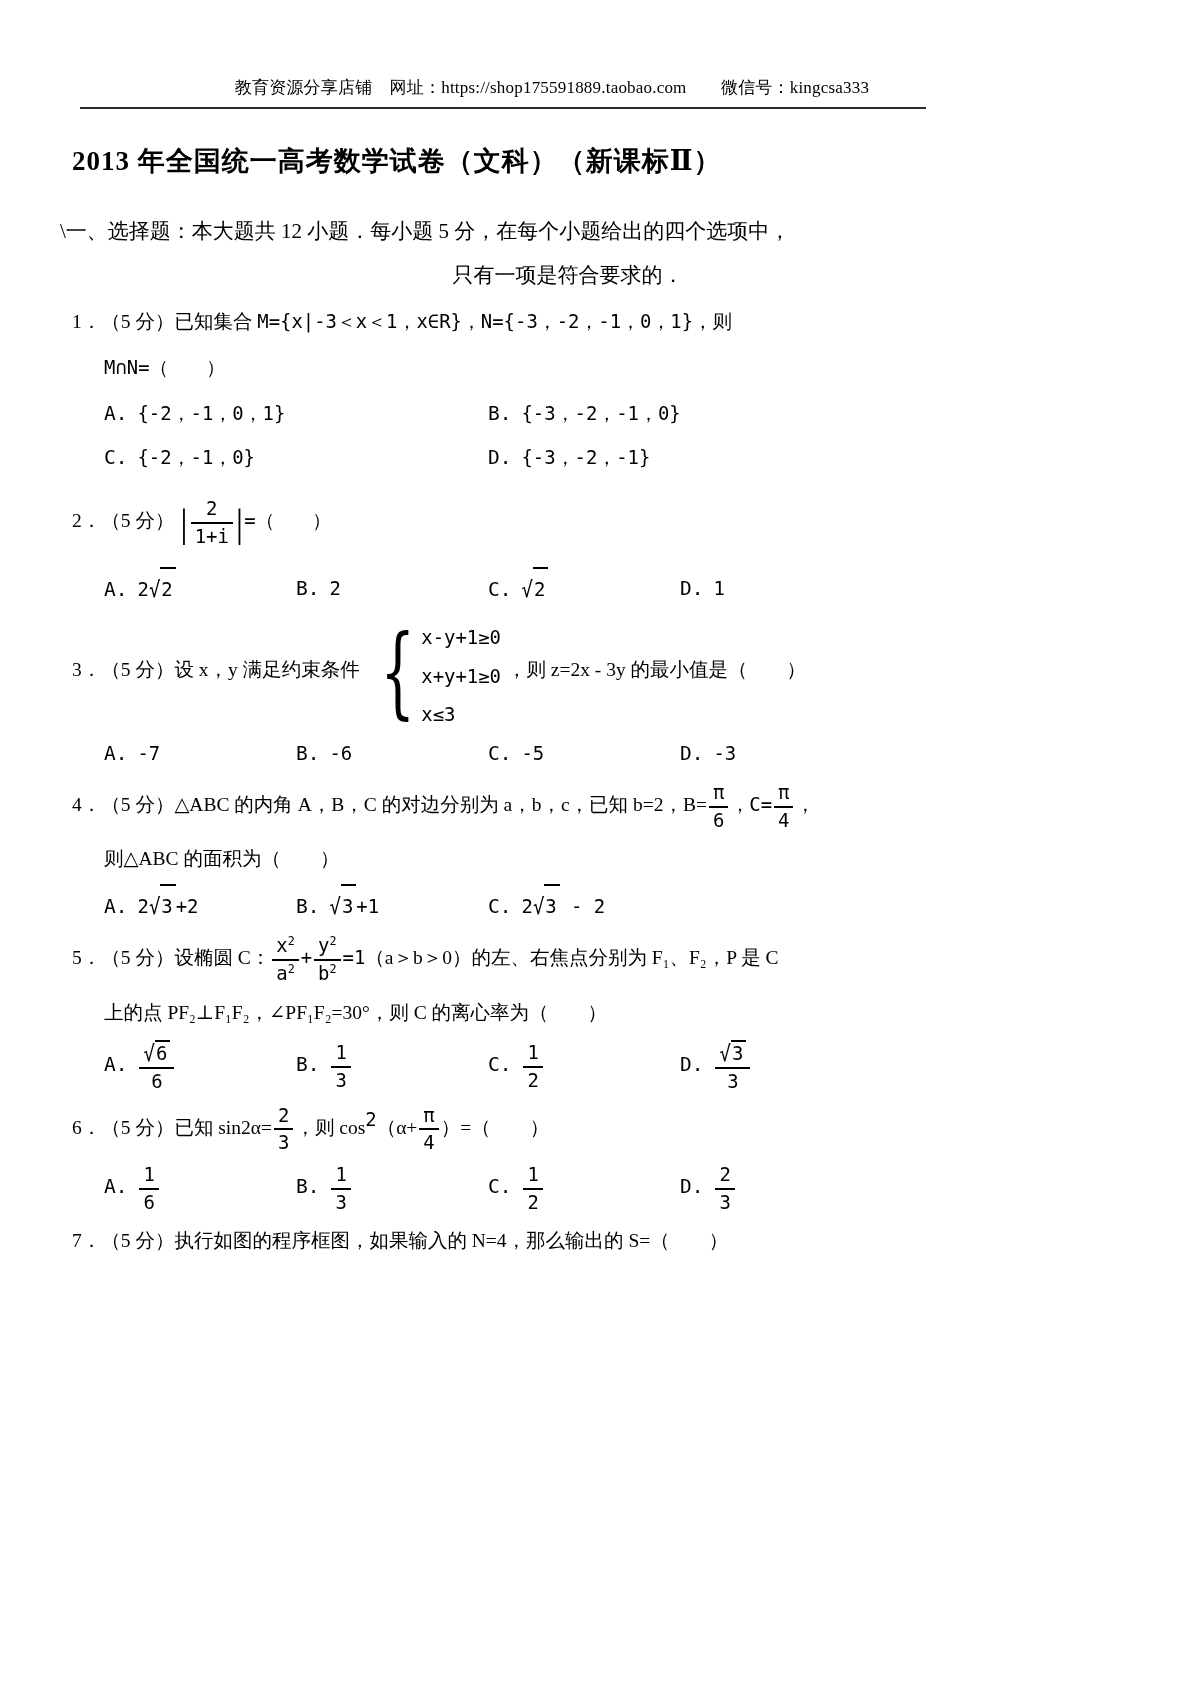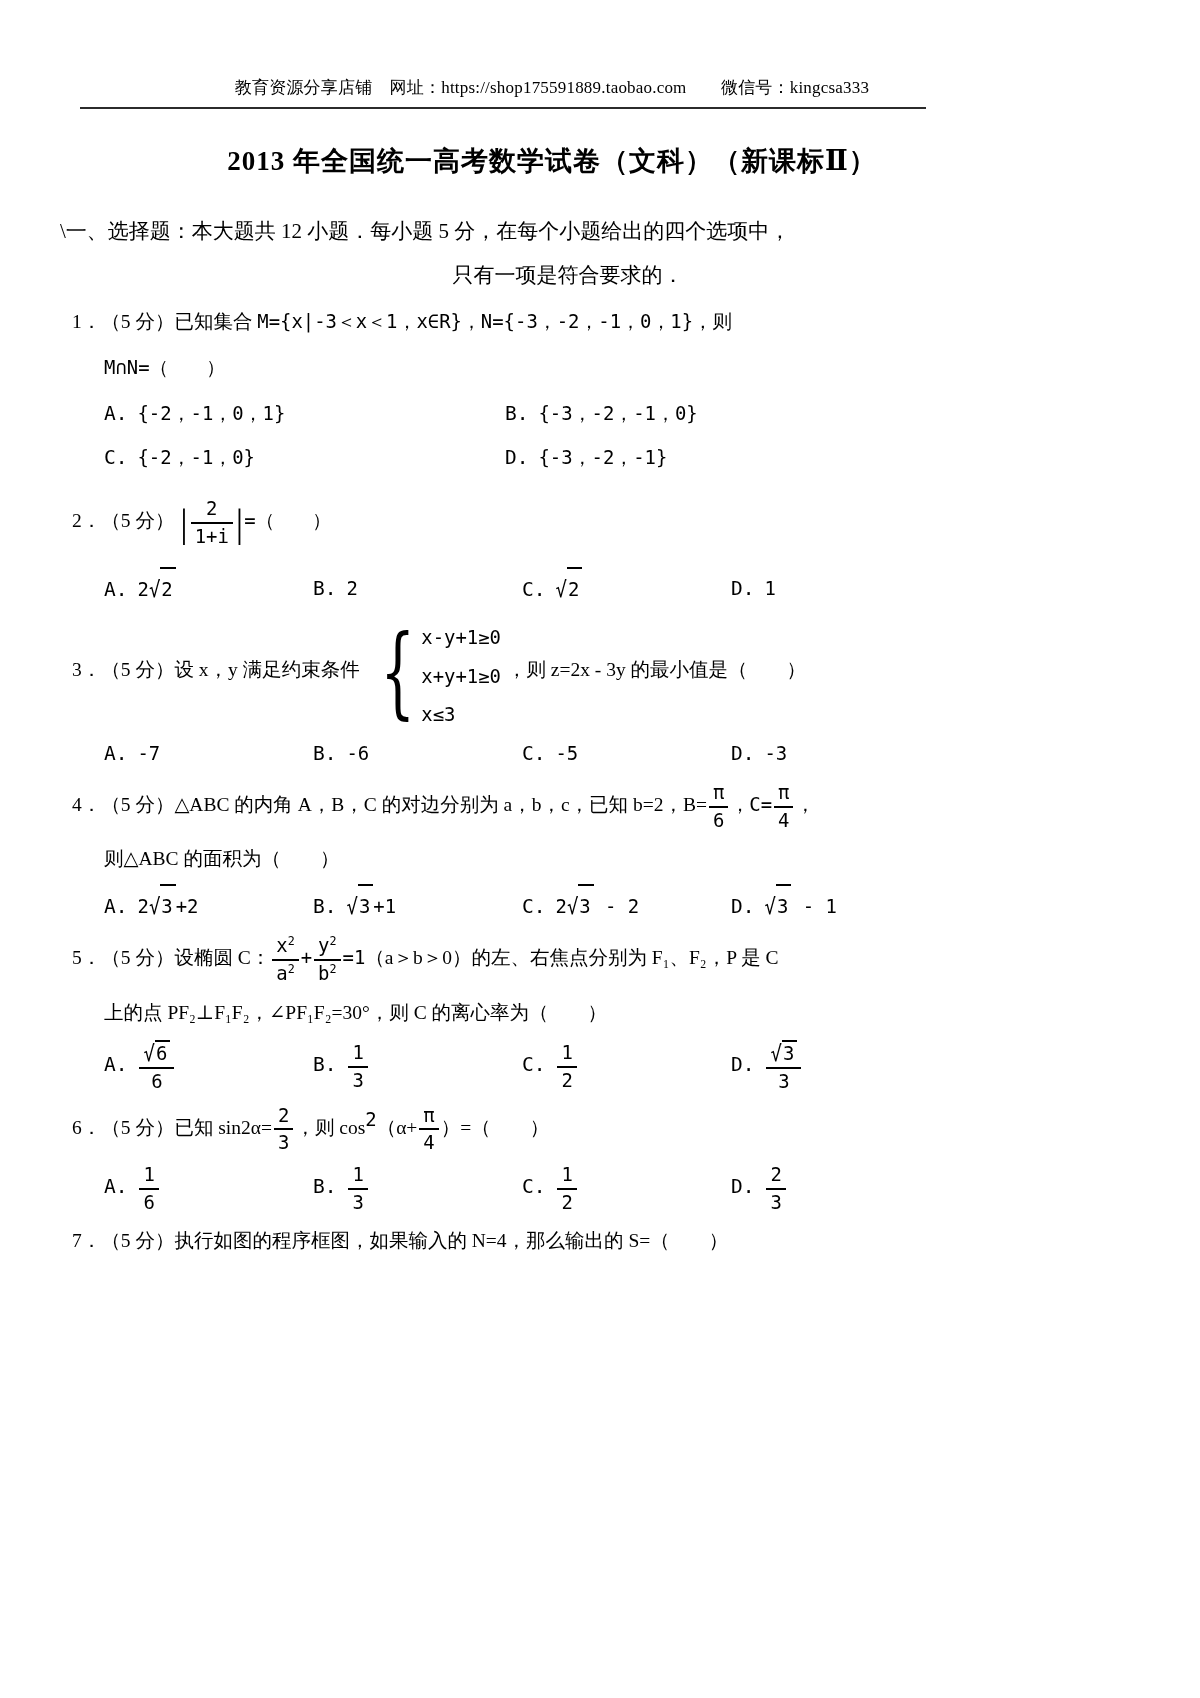--- a/index.html
+++ b/index.html
@@ -7,34 +7,34 @@
     width:1200px;height:1698px;overflow:hidden;position:relative;
     color:#000;font-family:"Liberation Serif","DejaVu Serif",serif;
   }
   .page{box-sizing:border-box;width:1200px;height:1698px;padding:76px 168px 0 72px;}
 
   
   .hdr{font-size:17px;text-align:center;white-space:nowrap;letter-spacing:.2px;}
   .hdr-rule{border:0;border-bottom:2.5px solid #2b2b2b;margin:8px 0 0 8px;width:846px;}
 
   
-  .title{font-size:27px;font-weight:bold;text-align:center;margin:34px 0 0 0;letter-spacing:1px;}
+  .title{font-size:27px;font-weight:bold;text-align:left;margin:34px 0 0 0;letter-spacing:1px;}
 
   
   .intro{font-size:21px;font-weight:normal;margin:30px 0 0 -12px;line-height:2.1;}
   .intro .l2{margin-left:44px;text-align:center;}
 
   
   .q{font-size:19.5px;}
   .qline{line-height:2.15;margin:4px 0;}
   .ind{margin-left:32px;display:inline-block;}
   .m{font-family:"DejaVu Sans Mono","Liberation Serif",monospace;font-size:.97em;}
 
   
-  .opts{display:flex;margin-left:32px;line-height:2.15;align-items:center;margin-top:2px;gap:17px;}
+  .opts{display:flex;margin-left:32px;line-height:2.15;align-items:center;margin-top:2px;}
   .opt{width:192px;white-space:nowrap;}
   .opt.w2{width:384px;}
   .olabel{font-family:"DejaVu Sans Mono","Liberation Serif",monospace;margin-right:10px;}
 
   
   .frac{display:inline-block;vertical-align:middle;text-align:center;line-height:1.25;margin:2px 2px;}
   .frac .num{display:block;border-bottom:2px solid #000;padding:0 4px 1px 4px;}
   .frac .den{display:block;padding:1px 4px 0 4px;}
 
   
@@ -124,21 +124,20 @@
     <div class="qline">
       <span>4．（5 分）△ABC 的内角 A，B，C 的对边分别为 a，b，c，已知 b=2，B=</span><span class="frac m"><span class="num">π</span><span class="den">6</span></span><span class="m">，C=</span><span class="frac m"><span class="num">π</span><span class="den">4</span></span><span>，</span>
     </div>
     <div class="qline">
       <span class="ind">则△ABC 的面积为（　　）</span>
     </div>
     <div class="opts">
       <span class="opt"><span class="olabel">A.</span><span class="m">2</span><span class="sqrt m"><span class="rsign">√</span><span class="rad">3</span></span><span class="m">+2</span></span>
       <span class="opt"><span class="olabel">B.</span><span class="m"></span><span class="sqrt m"><span class="rsign">√</span><span class="rad">3</span></span><span class="m">+1</span></span>
       <span class="opt"><span class="olabel">C.</span><span class="m">2</span><span class="sqrt m"><span class="rsign">√</span><span class="rad">3</span></span><span class="m"> - 2</span></span>
-      <span class="opt"><span class="olabel">D.</span><span class="m"></span><span class="sqrt m"><span class="rsign">√</span><span class="rad">3</span></span><span class="m"> - 1</span></span>
     </div>
   </div>
 
   <div class="q">
     <div class="qline">
       <span>5．（5 分）设椭圆 C：</span><span class="frac m"><span class="num"><span>x</span><sup>2</sup></span><span class="den"><span>a</span><sup>2</sup></span></span><span class="m">+</span><span class="frac m"><span class="num"><span>y</span><sup>2</sup></span><span class="den"><span>b</span><sup>2</sup></span></span><span class="m">=1</span><span>（a＞b＞0）的左、右焦点分别为 F₁、F₂，P 是 C</span>
     </div>
     <div class="qline">
       <span class="ind">上的点 PF₂⊥F₁F₂，∠PF₁F₂=30°，则 C 的离心率为（　　）</span>
     </div>

